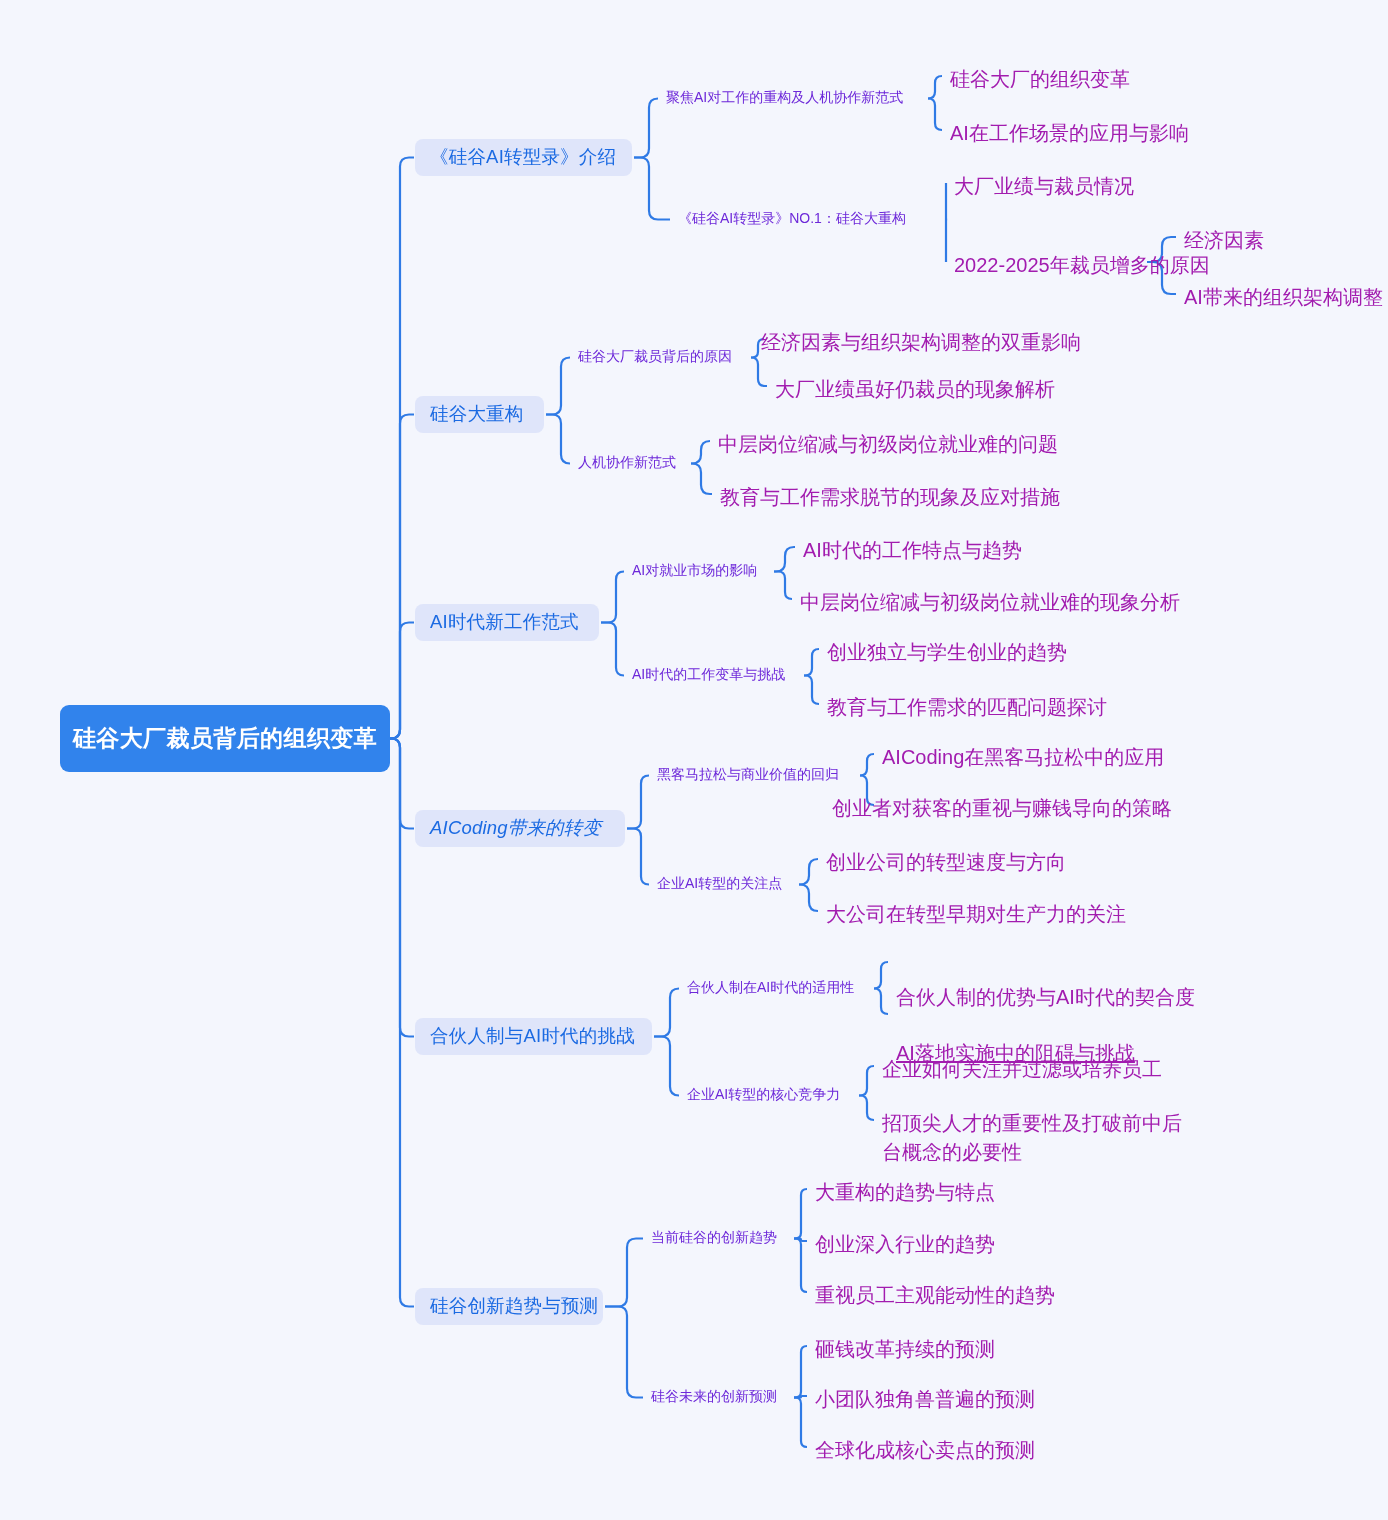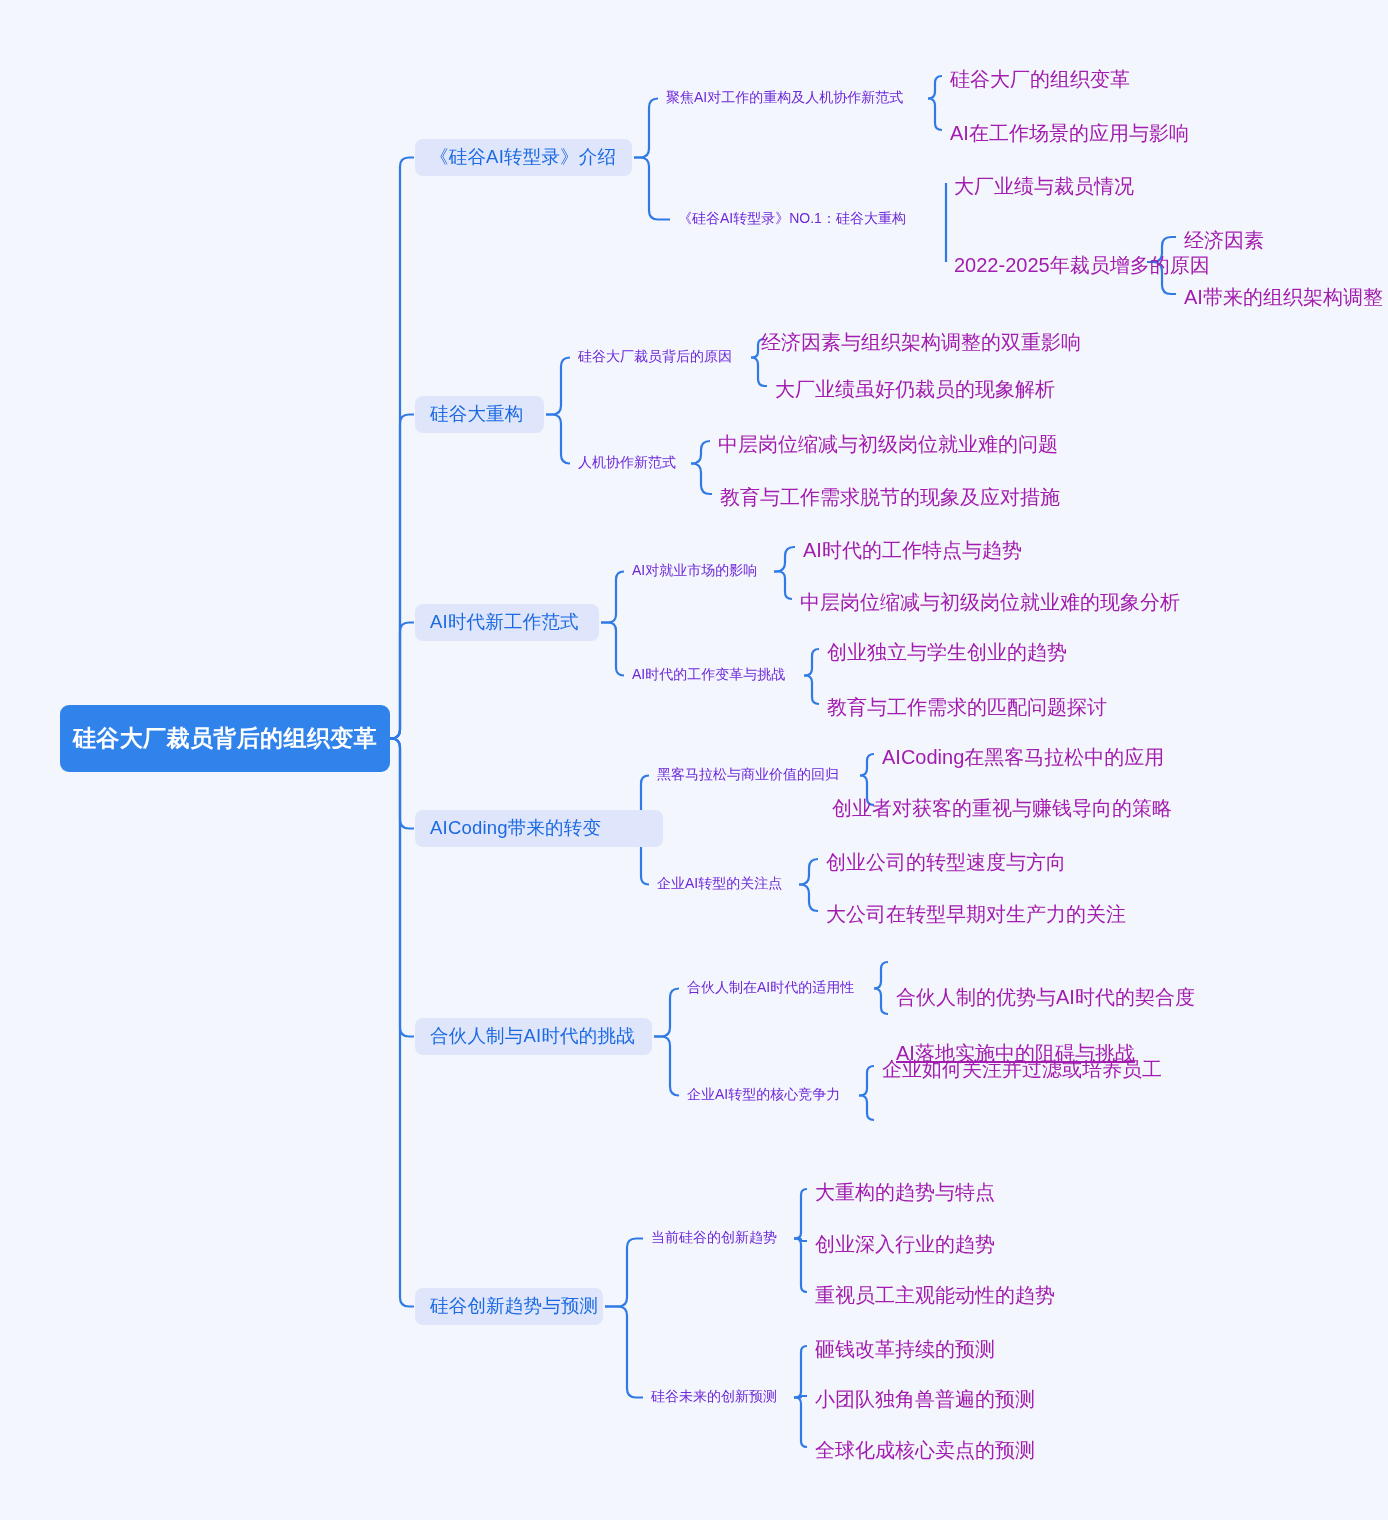--- a/index.html
+++ b/index.html
@@ -140,21 +140,21 @@
       <path d="M 794 1397.5 L 795 1397.5 Q 801 1397.5 801 1403.5 L 801 1441 Q 801 1447 807 1447 L 807 1447"></path>
       <path d="M 1147 262 L 1153 262 Q 1162 262 1162 253 L 1162 246 Q 1162 237 1171 237 L 1176 237"></path>
       <path d="M 1147 262 L 1153 262 Q 1162 262 1162 271 L 1162 285 Q 1162 294 1171 294 L 1176 294"></path>
     </svg>
 
   <div class="node root" id="root-node" style="left: 60px; top: 705px; width: 330px; height: 67px;">硅谷大厂裁员背后的组织变革</div>
 
   <div class="node branch" id="branch-0" style="left: 415px; top: 139px; width: 217px; height: 37px;">《硅谷AI转型录》介绍</div>
   <div class="node branch" id="branch-1" style="left: 415px; top: 396px; width: 129px; height: 37px;">硅谷大重构</div>
   <div class="node branch" id="branch-2" style="left: 415px; top: 604px; width: 184px; height: 37px;">AI时代新工作范式</div>
-  <div class="node branch" id="branch-3" style="left: 415px; top: 810px; width: 248px; height: 37px;">AICoding带来的转变</div>
+  <div class="node branch" id="branch-3" style="left: 415px; top: 810px; width: 210px; height: 37px; font-style: italic;">AICoding带来的转变</div>
   <div class="node branch" id="branch-4" style="left: 415px; top: 1018px; width: 237px; height: 37px;">合伙人制与AI时代的挑战</div>
   <div class="node branch" id="branch-5" style="left: 415px; top: 1288px; width: 188px; height: 37px;">硅谷创新趋势与预测</div>
 
   <div class="node sub" id="sub-0-0" style="left: 666px; top: 88px;">聚焦AI对工作的重构及人机协作新范式</div>
   <div class="node sub" id="sub-0-1" style="left: 678px; top: 209px;">《硅谷AI转型录》NO.1：硅谷大重构</div>
   <div class="node sub" id="sub-1-0" style="left: 578px; top: 347px;">硅谷大厂裁员背后的原因</div>
   <div class="node sub" id="sub-1-1" style="left: 578px; top: 453px;">人机协作新范式</div>
   <div class="node sub" id="sub-2-0" style="left: 632px; top: 561px;">AI对就业市场的影响</div>
   <div class="node sub" id="sub-2-1" style="left: 632px; top: 665px;">AI时代的工作变革与挑战</div>
   <div class="node sub" id="sub-3-0" style="left: 657px; top: 765px;">黑客马拉松与商业价值的回归</div>
@@ -180,20 +180,21 @@
   <div class="node leaf" id="leaf-2-1-1" style="left: 827px; top: 694px;">教育与工作需求的匹配问题探讨</div>
 
   <div class="node leaf" id="leaf-3-0-0" style="left: 882px; top: 744px;">AICoding在黑客马拉松中的应用</div>
   <div class="node leaf" id="leaf-3-0-1" style="left: 832px; top: 795px;">创业者对获客的重视与赚钱导向的策略</div>
   <div class="node leaf" id="leaf-3-1-0" style="left: 826px; top: 849px;">创业公司的转型速度与方向</div>
   <div class="node leaf" id="leaf-3-1-1" style="left: 826px; top: 901px;">大公司在转型早期对生产力的关注</div>
 
   <div class="node leaf" id="leaf-4-0-0" style="left: 896px; top: 952px; margin-top: 32px;">合伙人制的优势与AI时代的契合度</div>
   <div class="node leaf" id="leaf-4-0-1" style="left: 896px; top: 1040px; text-decoration: underline;">AI落地实施中的阻碍与挑战</div>
   <div class="node leaf" id="leaf-4-1-0" style="left: 882px; top: 1056px;">企业如何关注并过滤或培养员工</div>
+  <div class="node leaf wrap" id="leaf-4-1-1" style="left: 882px; top: 1109px;">招顶尖人才的重要性及打破前中后台概念的必要性</div>
 
   <div class="node leaf" id="leaf-5-0-0" style="left: 815px; top: 1179px;">大重构的趋势与特点</div>
   <div class="node leaf" id="leaf-5-0-1" style="left: 815px; top: 1231px;">创业深入行业的趋势</div>
   <div class="node leaf" id="leaf-5-0-2" style="left: 815px; top: 1282px;">重视员工主观能动性的趋势</div>
   <div class="node leaf" id="leaf-5-1-0" style="left: 815px; top: 1336px;">砸钱改革持续的预测</div>
   <div class="node leaf" id="leaf-5-1-1" style="left: 815px; top: 1386px;">小团队独角兽普遍的预测</div>
   <div class="node leaf" id="leaf-5-1-2" style="left: 815px; top: 1437px;">全球化成核心卖点的预测</div>
 
   <div class="node leaf" id="gc-0" style="left: 1184px; top: 227px;">经济因素</div>
   <div class="node leaf" id="gc-1" style="left: 1184px; top: 284px;">AI带来的组织架构调整</div>

